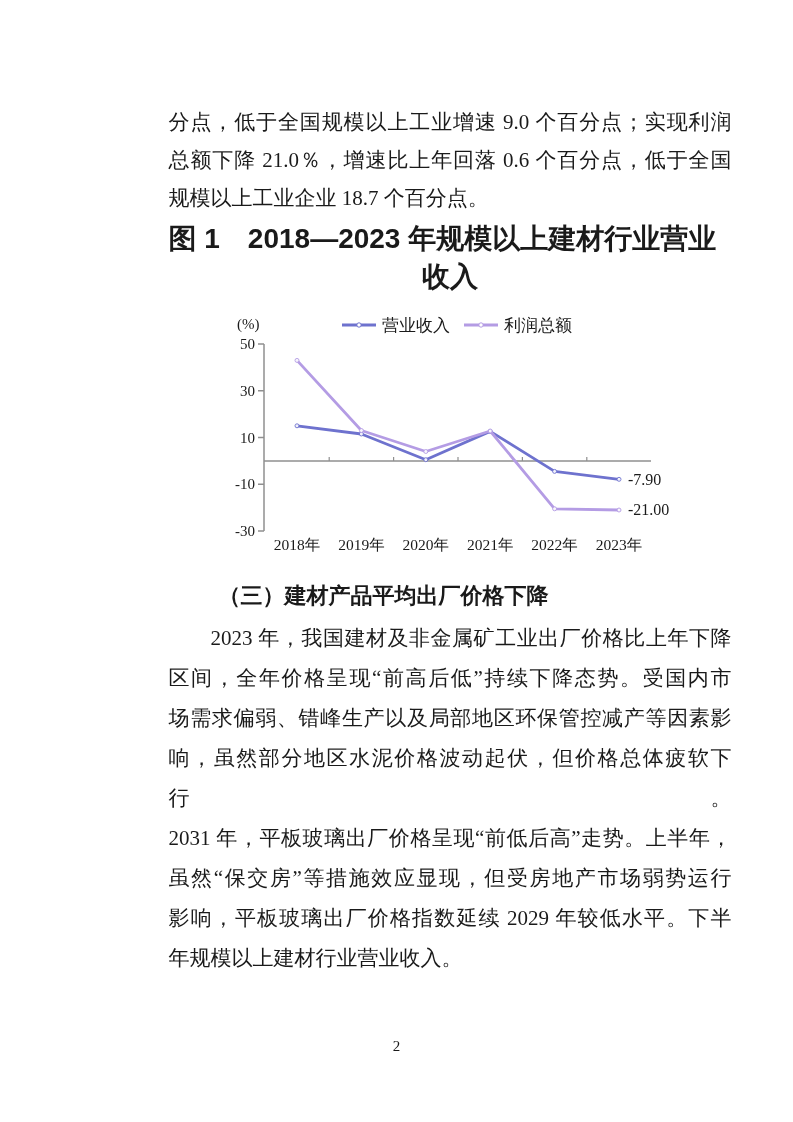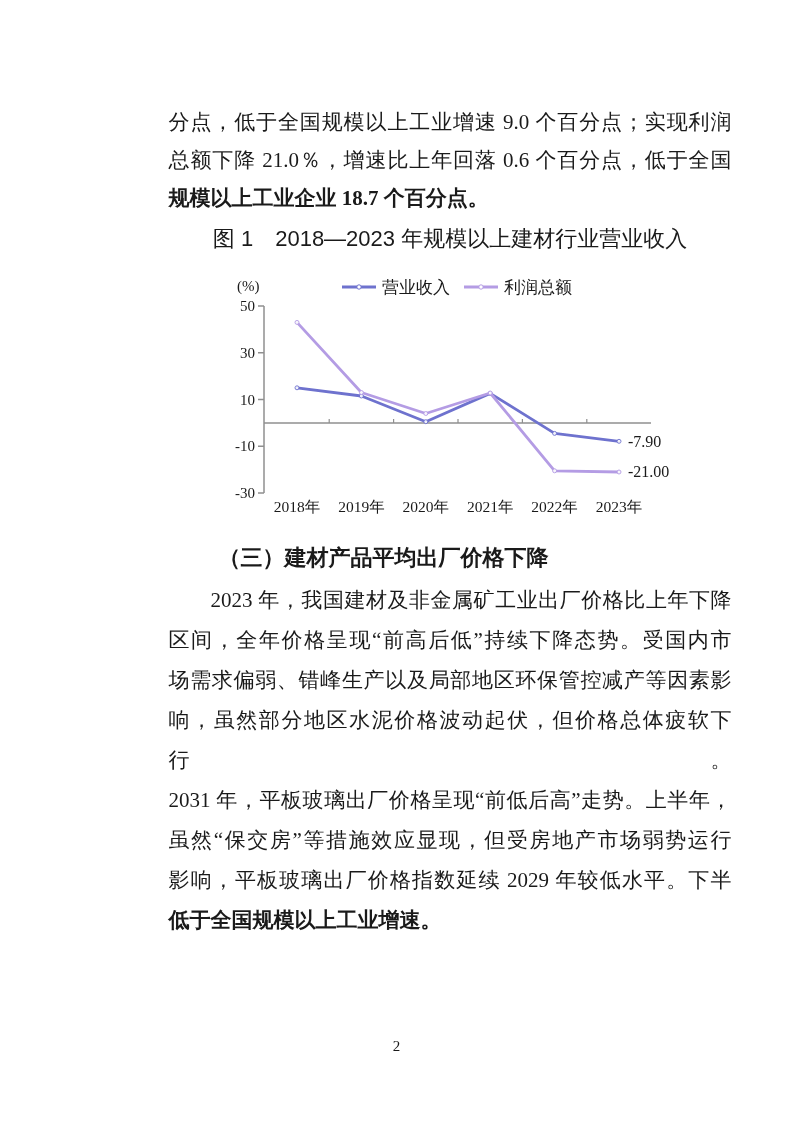--- a/index.html
+++ b/index.html
@@ -12,28 +12,28 @@
     font-family:"Liberation Serif","DejaVu Serif",serif;
     color:#1a1a1a;
   }
   .content{position:absolute;left:115px;top:103px;width:563px;}
   .pline{
     font-size:21px;line-height:38px;
     text-align:justify;text-align-last:justify;
     text-justify:inter-character;
     white-space:normal;
   }
-  .pline.end{text-align-last:left;font-weight:bold;}
+  .pline.end{text-align-last:left;}
   .para2 .pline{line-height:40px;}
   .para2{margin-top:3px;}
   .para2 .pline.indent{text-indent:42px;}
   .caption-block{margin-top:3px;}
   .caption{
     font-family:"Liberation Sans","DejaVu Sans",sans-serif;
-    font-weight:normal;font-size:22px;line-height:38px;
+    font-weight:bold;font-size:28px;line-height:38px;
     text-align:left;text-align-last:center;
   }
   .chart-wrap{margin-top:7px;margin-left:55px;width:490px;height:258px;}
   .heading{
     margin-top:16px;
     font-size:22px;font-weight:bold;line-height:38px;
     text-indent:50px;text-align:left;text-align-last:left;
   }
   .pageno{
     position:absolute;top:1038px;left:0;width:100%;
@@ -128,19 +128,19 @@
     <div class="heading">（三）建材产品平均出厂价格下降</div>
 
     <div class="para2">
       <div class="pline indent">2023 年，我国建材及非金属矿工业出厂价格比上年下降</div>
       <div class="pline">区间，全年价格呈现“前高后低”持续下降态势。受国内市</div>
       <div class="pline">场需求偏弱、错峰生产以及局部地区环保管控减产等因素影</div>
       <div class="pline">响，虽然部分地区水泥价格波动起伏，但价格总体疲软下行。</div>
       <div class="pline">2031 年，平板玻璃出厂价格呈现“前低后高”走势。上半年，</div>
       <div class="pline">虽然“保交房”等措施效应显现，但受房地产市场弱势运行</div>
       <div class="pline">影响，平板玻璃出厂价格指数延续 2029 年较低水平。下半</div>
-      <div class="pline end">低于全国规模以上工业增速。</div>
+      <div class="pline end">年规模以上建材行业营业收入。</div>
     </div>
 
   </div>
 
   <div class="pageno">2</div>
 </div>
 
 </body></html>

